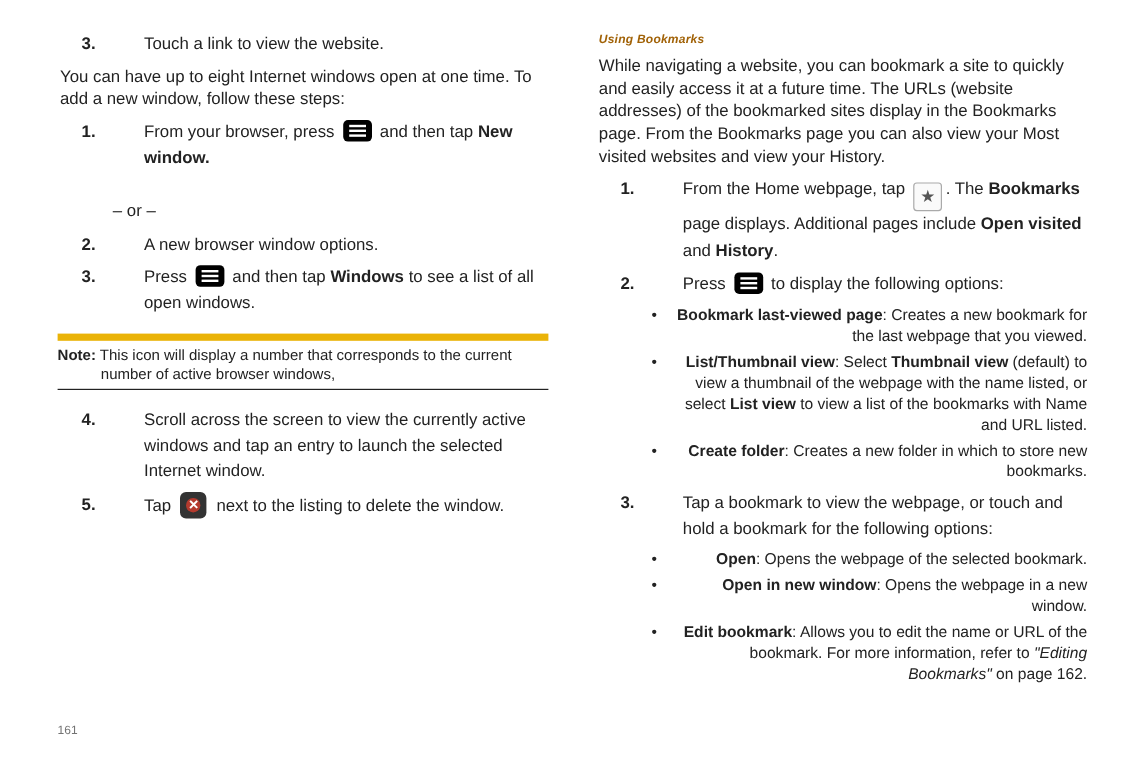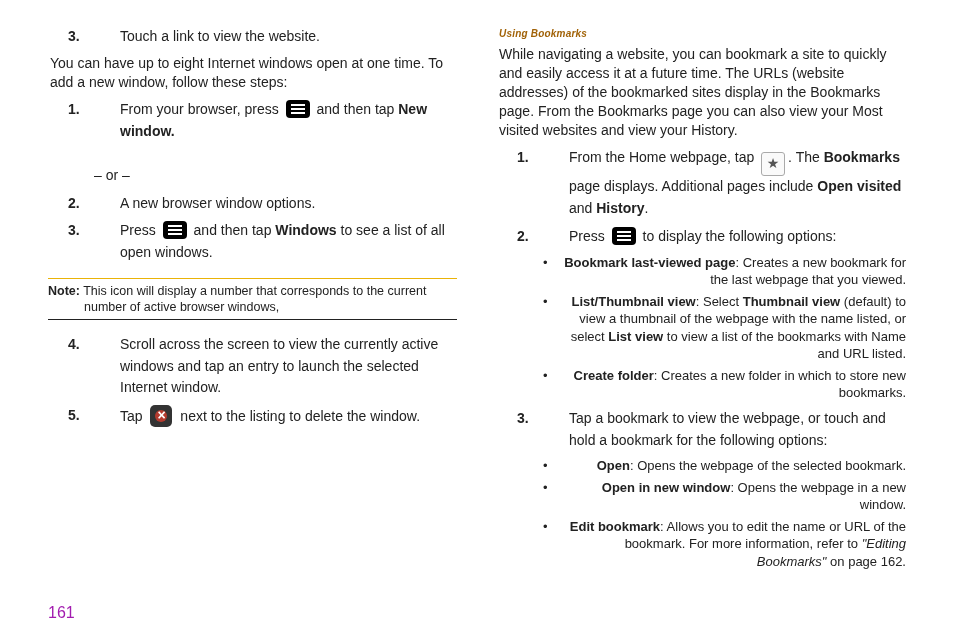--- a/index.html
+++ b/index.html
@@ -123,21 +123,21 @@
     content: "×";
     position: absolute;
     left: 0; right: 0; top: 0;
     color: #fff;
     font-size: 14px;
     font-weight: 700;
     text-align: center;
     line-height: 20px;
   }
   .note-block {
-    border-top: 1px solid #eab308;
+    border-top: 6px solid #eab308;
     border-bottom: 1px solid #222;
     margin: 14px 0 14px 0;
     padding: 4px 0 4px 0;
     font-size: 12.5px;
     line-height: 1.3;
   }
   .note-block .note-label {
     font-weight: 700;
   }
   .note-block .note-body {
@@ -147,22 +147,22 @@
     padding-left: 36px;
     text-indent: -36px;
   }
   .arrow {
     font-weight: 700;
   }
   .page-num {
     position: absolute;
     left: 48px;
     top: 604px;
-    font-size: 16px;
-    color: #a21caf;
+    font-size: 10px;
+    color: #737373;
   }
 </style>
 </head>
 <body>
 
 <div class="page">
 
   <div class="col">
 
     <div class="ol-item">

